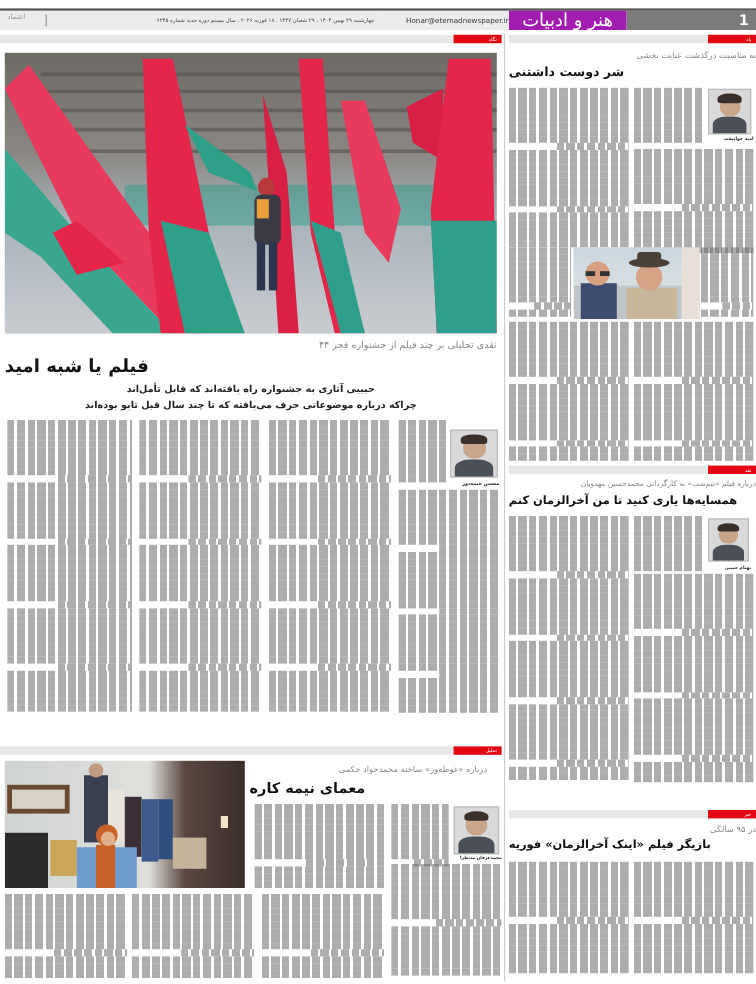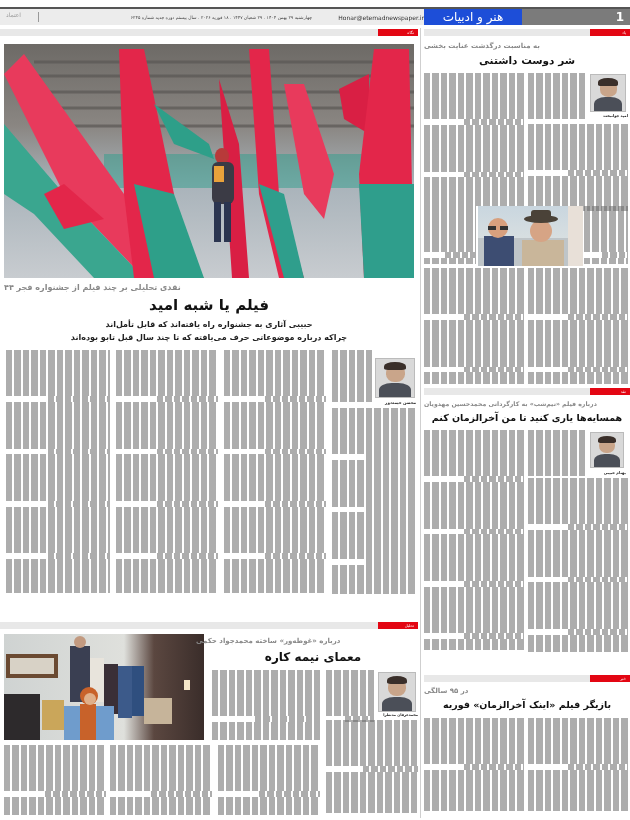--- a/index.html
+++ b/index.html
@@ -3,34 +3,34 @@
 <meta charset="utf-8">
 <style>
 *{box-sizing:border-box;margin:0;padding:0}
 html,body{width:630px;height:820px;background:#fff;overflow:hidden}
 body{font-family:"DejaVu Sans",sans-serif;direction:rtl;position:relative;color:#222}
 .abs{position:absolute}
 
 .topline{left:0;top:7px;width:630px;height:2px;background:#555}
 .hdr{top:9px;height:16px;display:flex;align-items:center}
 .hdr-num{right:0;width:108px;background:#7b7b7b;color:#fff;font-size:12px;font-weight:bold;padding-right:6px}
-.hdr-sec{right:108px;width:98px;background:#1d4ed8;color:#fff;font-size:12px;justify-content:center}
+.hdr-sec{right:108px;width:98px;background:#a21caf;color:#fff;font-size:15px;justify-content:center}
 .hdr-mail{right:206px;width:106px;background:#ececec;color:#333;font-size:6px;justify-content:flex-end;padding-left:4px;direction:ltr}
 .hdr-date{left:0;width:318px;background:#ececec;color:#444;font-size:4.5px;padding-right:6px}
 .hdr-logo{left:6px;top:11px;font-size:6px;color:#999;direction:ltr}
 .hdr-sep{left:38px;top:12px;width:1px;height:10px;background:#999}
 
 .secbar{height:7px;background:#e8e8e8}
 .secbar .tag{position:absolute;right:0;top:0;height:7px;background:#e30613;color:#fff;font-size:4px;padding:0 4px;line-height:7px;width:40px}
 .vdiv{left:420px;top:28px;width:1px;height:790px;background:#cfcfcf}
 
 .col{font-size:3.6px;line-height:5.8px;color:#444;text-align:justify;overflow:hidden}
 .col .ln{display:block;height:5.8px;background:repeating-linear-gradient(90deg,#6a6a6a 0 6px,transparent 6px 8px,#6a6a6a 8px 15px,transparent 15px 17px);opacity:.55;margin-bottom:0}
-.kicker{color:#888;text-align:left;font-weight:bold}
-.title{color:#111;text-align:center;font-weight:bold}
+.kicker{color:#888;text-align:right;font-weight:normal}
+.title{color:#111;text-align:left;font-weight:bold}
 .deck{color:#222;text-align:center;font-weight:bold}
 .byline{font-size:4px;font-weight:bold;color:#222;text-align:right}
 .photo{overflow:hidden}
 .portrait{background:#d9d9d9;border:1px solid #bbb;overflow:hidden}
 .portrait .head{position:absolute;left:25%;top:15%;width:50%;height:45%;background:#c9a58a;border-radius:45%}
 .portrait .hair{position:absolute;left:22%;top:8%;width:56%;height:22%;background:#3a2f2a;border-radius:50% 50% 20% 20%}
 .portrait .body{position:absolute;left:8%;top:62%;width:84%;height:45%;background:#4b4f58;border-radius:40% 40% 0 0}
 </style>
 </head>
 <body>

